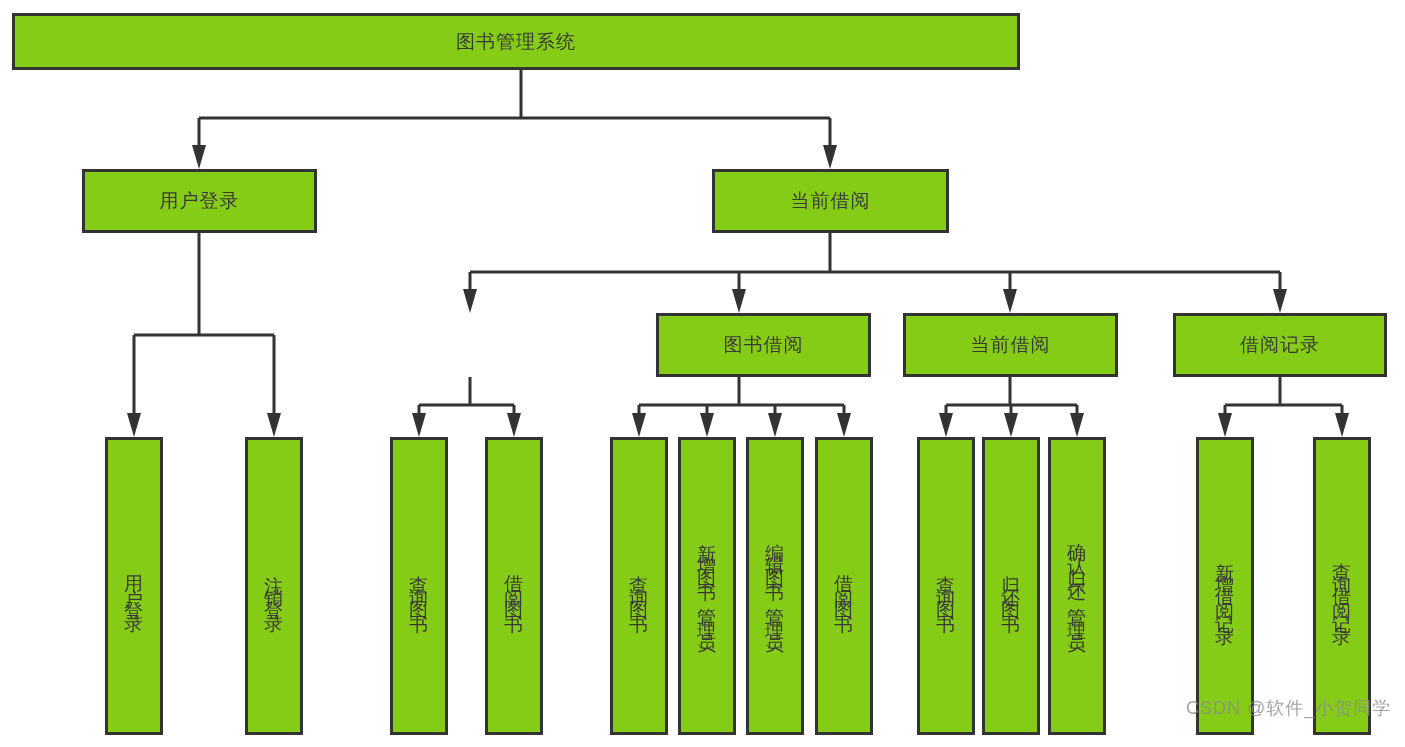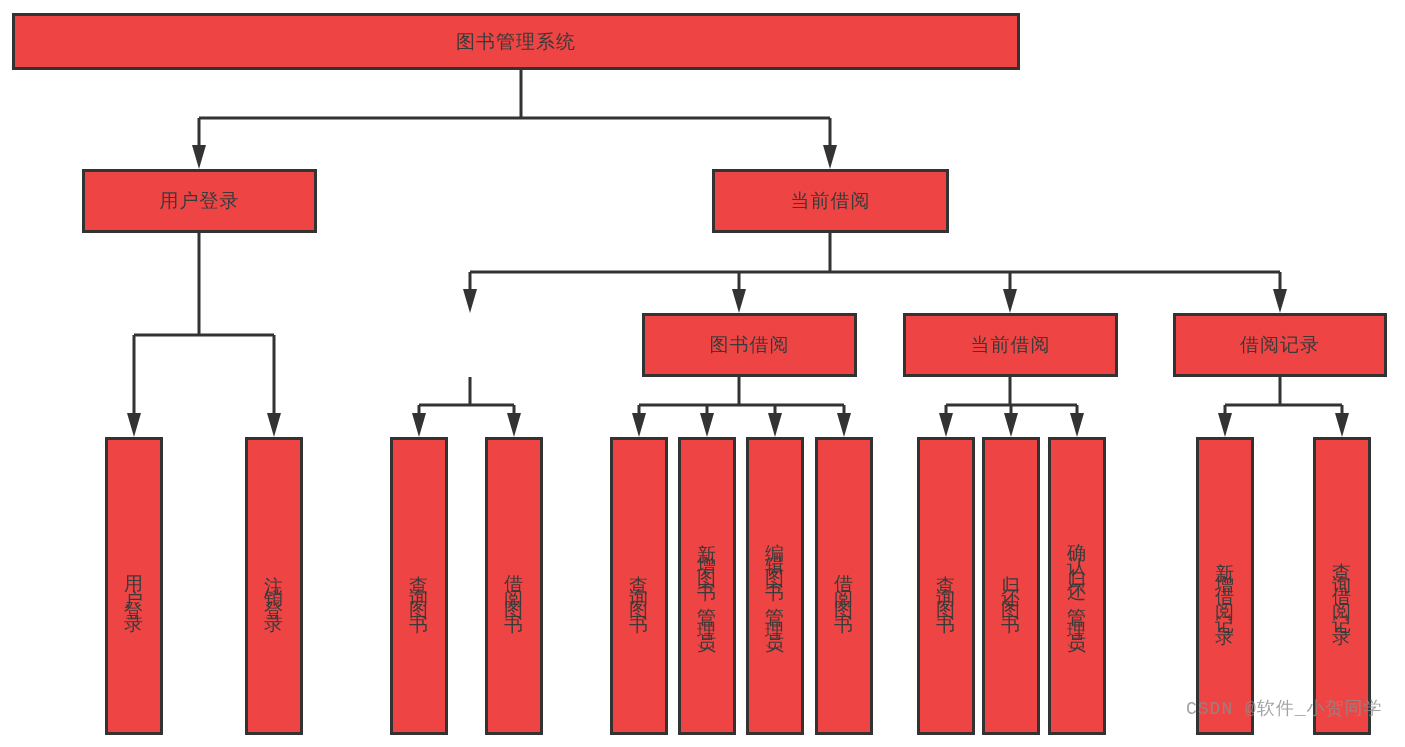--- a/index.html
+++ b/index.html
@@ -20,21 +20,21 @@
     background: #ffffff;
   }
   .wires {
     position: absolute;
     left: 0;
     top: 0;
   }
   .node {
     position: absolute;
     box-sizing: border-box;
-    background: #ef4444;
+    background: #84cc16;
     border: 3px solid #333333;
     display: flex;
     align-items: center;
     justify-content: center;
     color: #3a3a3a;
     font-size: 19px;
     letter-spacing: 1px;
     text-align: center;
     z-index: 2;
   }
@@ -46,21 +46,20 @@
   }
   .watermark {
     position: absolute;
     left: 1186px;
     top: 696px;
     font-size: 18px;
     color: rgba(140, 140, 140, 0.8);
     white-space: nowrap;
     z-index: 3;
     letter-spacing: 1px;
-    font-family: Liberation Mono, monospace;
   }
 </style>
 </head>
 <body>
 
 <div class="canvas">
 
   <svg class="wires" width="1405" height="747" viewBox="0 0 1405 747">
     <defs>
       <polygon id="ah" points="-7,-24 7,-24 0,0"></polygon>
@@ -108,21 +107,21 @@
     <span>图书管理系统</span>
   </div>
 
   <div class="node" style="left:82px;top:169px;width:235px;height:64px">
     <span>用户登录</span>
   </div>
   <div class="node" style="left:712px;top:169px;width:237px;height:64px">
     <span>当前借阅</span>
   </div>
 
-  <div class="node" style="left:642px;top:313px;width:215px;height:64px">
+  <div class="node" style="left:656px;top:313px;width:215px;height:64px">
     <span>图书借阅</span>
   </div>
   <div class="node" style="left:1173px;top:313px;width:214px;height:64px">
     <span>借阅记录</span>
   </div>
   <div class="node" style="left:903px;top:313px;width:215px;height:64px">
     <span>当前借阅</span>
   </div>
 
   <div class="node v" style="left:105px;top:437px;width:58px;height:298px">

